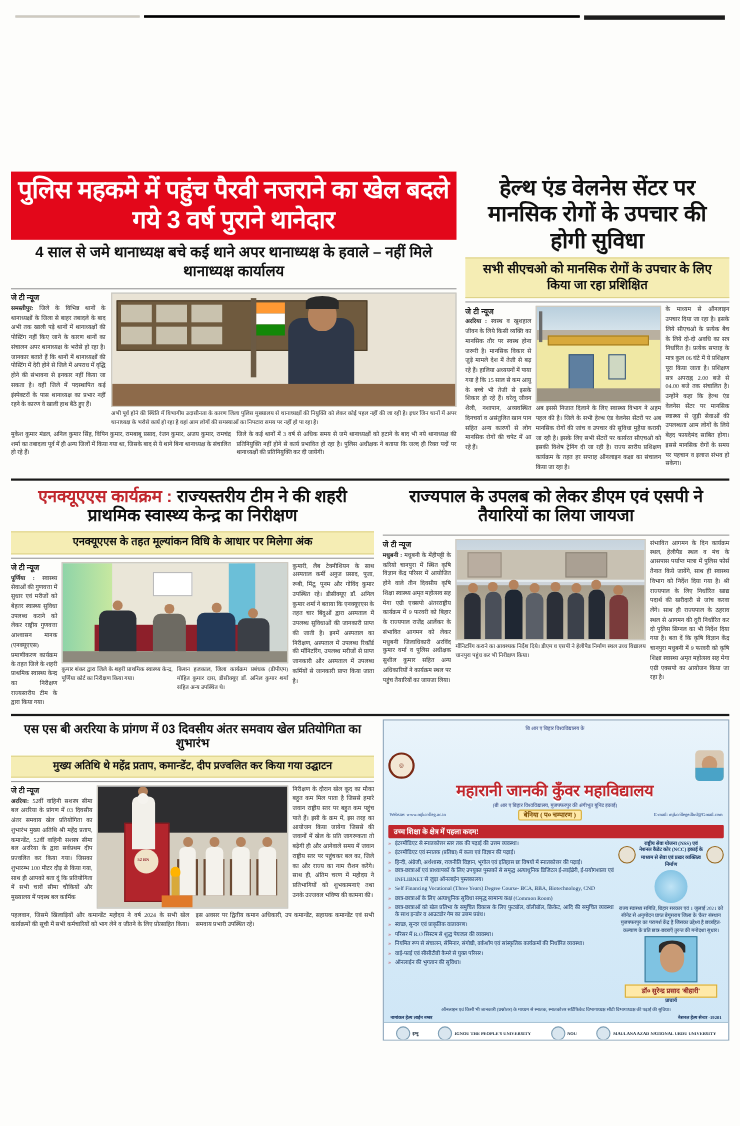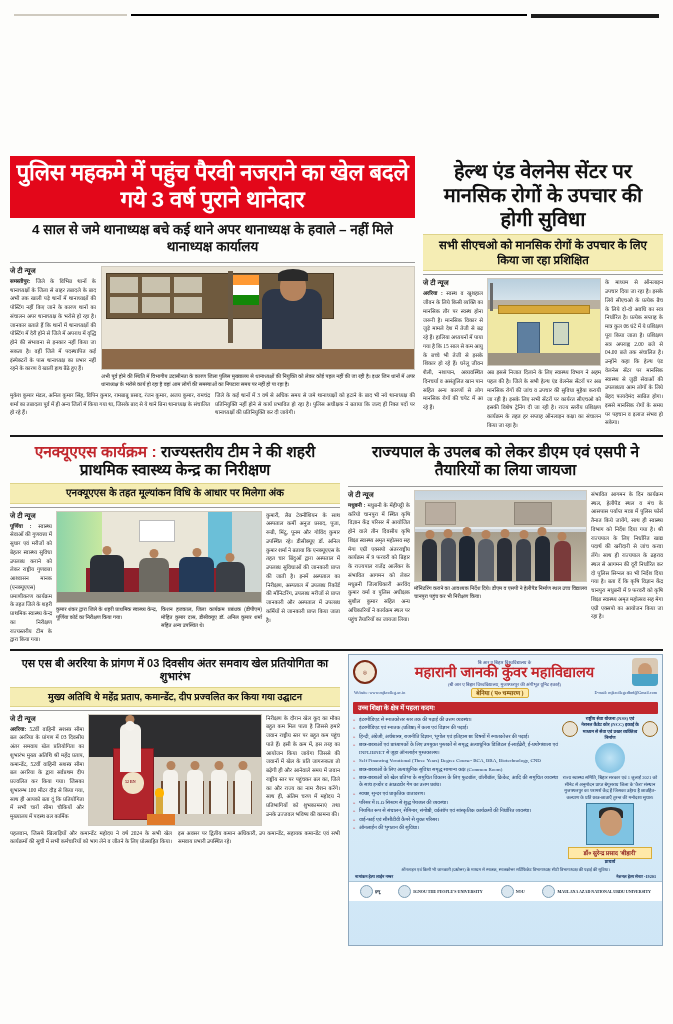--- a/index.html
+++ b/index.html
@@ -105,21 +105,21 @@
 
   
   .advert {
     border: 1px solid #8fa8bd; background: linear-gradient(180deg,#eaf4fb 0%,#d7ebf8 45%,#cfe6f6 100%);
     position: relative; overflow: hidden; height: 100%;
   }
   .ad-top { display:flex; align-items:center; gap:4px; padding:3px 4px 1px; }
   .ad-seal { width:24px; height:24px; border-radius:50%; border:2px solid #7a2a16; background:#f3e7d4;
              display:flex; align-items:center; justify-content:center; font-size:5px; color:#7a2a16; font-weight:bold; flex:0 0 auto;}
   .ad-name { flex:1; text-align:center; }
-  .ad-title { font-size:14.5px; font-weight:bold; color:#c1272d; line-height:1; font-family:"Liberation Sans",sans-serif; text-shadow:0 1px 0 #fff;}
+  .ad-title { font-size:14.5px; font-weight:bold; color:#c1272d; line-height:1; font-family:"Liberation Sans",sans-serif; text-shadow:0 1px 0 #fff;margin-top:48px;}
   .ad-tiny { font-size:4.6px; color:#2b3e7a; margin-top:1px; }
   .ad-lady { width:26px; height:28px; border-radius:4px; background:#d9c9b4; position:relative; overflow:hidden; flex:0 0 auto;}
   .ad-lady .f { position:absolute; left:6px; top:5px; width:14px; height:16px; background:#c99a74; border-radius:50%; }
   .ad-lady .s { position:absolute; left:0; bottom:0; width:26px; height:12px; background:#4aa3c7; }
   .ad-urlrow { display:flex; align-items:center; justify-content:space-between; padding:0 5px 2px; font-size:4.2px; color:#1a3a7a;}
   .ad-place { background:#ffe9a8; border:1px solid #d8ae3a; border-radius:2px; padding:0 4px; font-size:6px; font-weight:bold; color:#7a4a00;}
   .ad-redbar { background:#c1272d; color:#fff; font-size:6.5px; font-weight:bold; padding:1.5px 5px; margin:2px 4px 2px; border-radius:1px;}
   .ad-body { display:flex; gap:4px; padding:0 4px;}
   .ad-list { flex:1; }
   .ad-li { font-size:5px; line-height:1.42; color:#0e2a55; margin-bottom:1.5px; padding-left:6px; position:relative; text-align:justify;}

